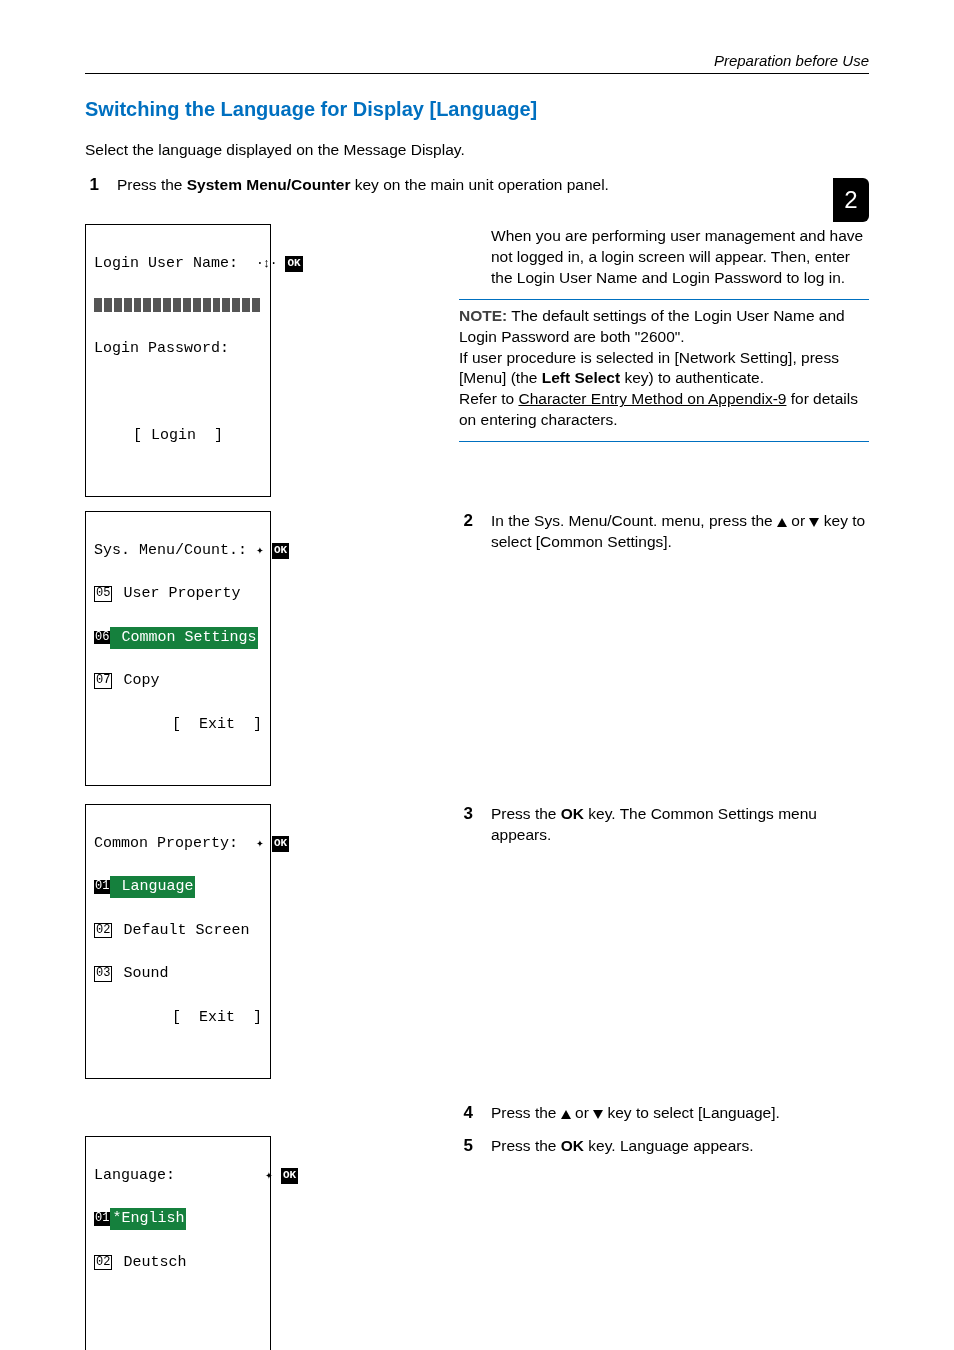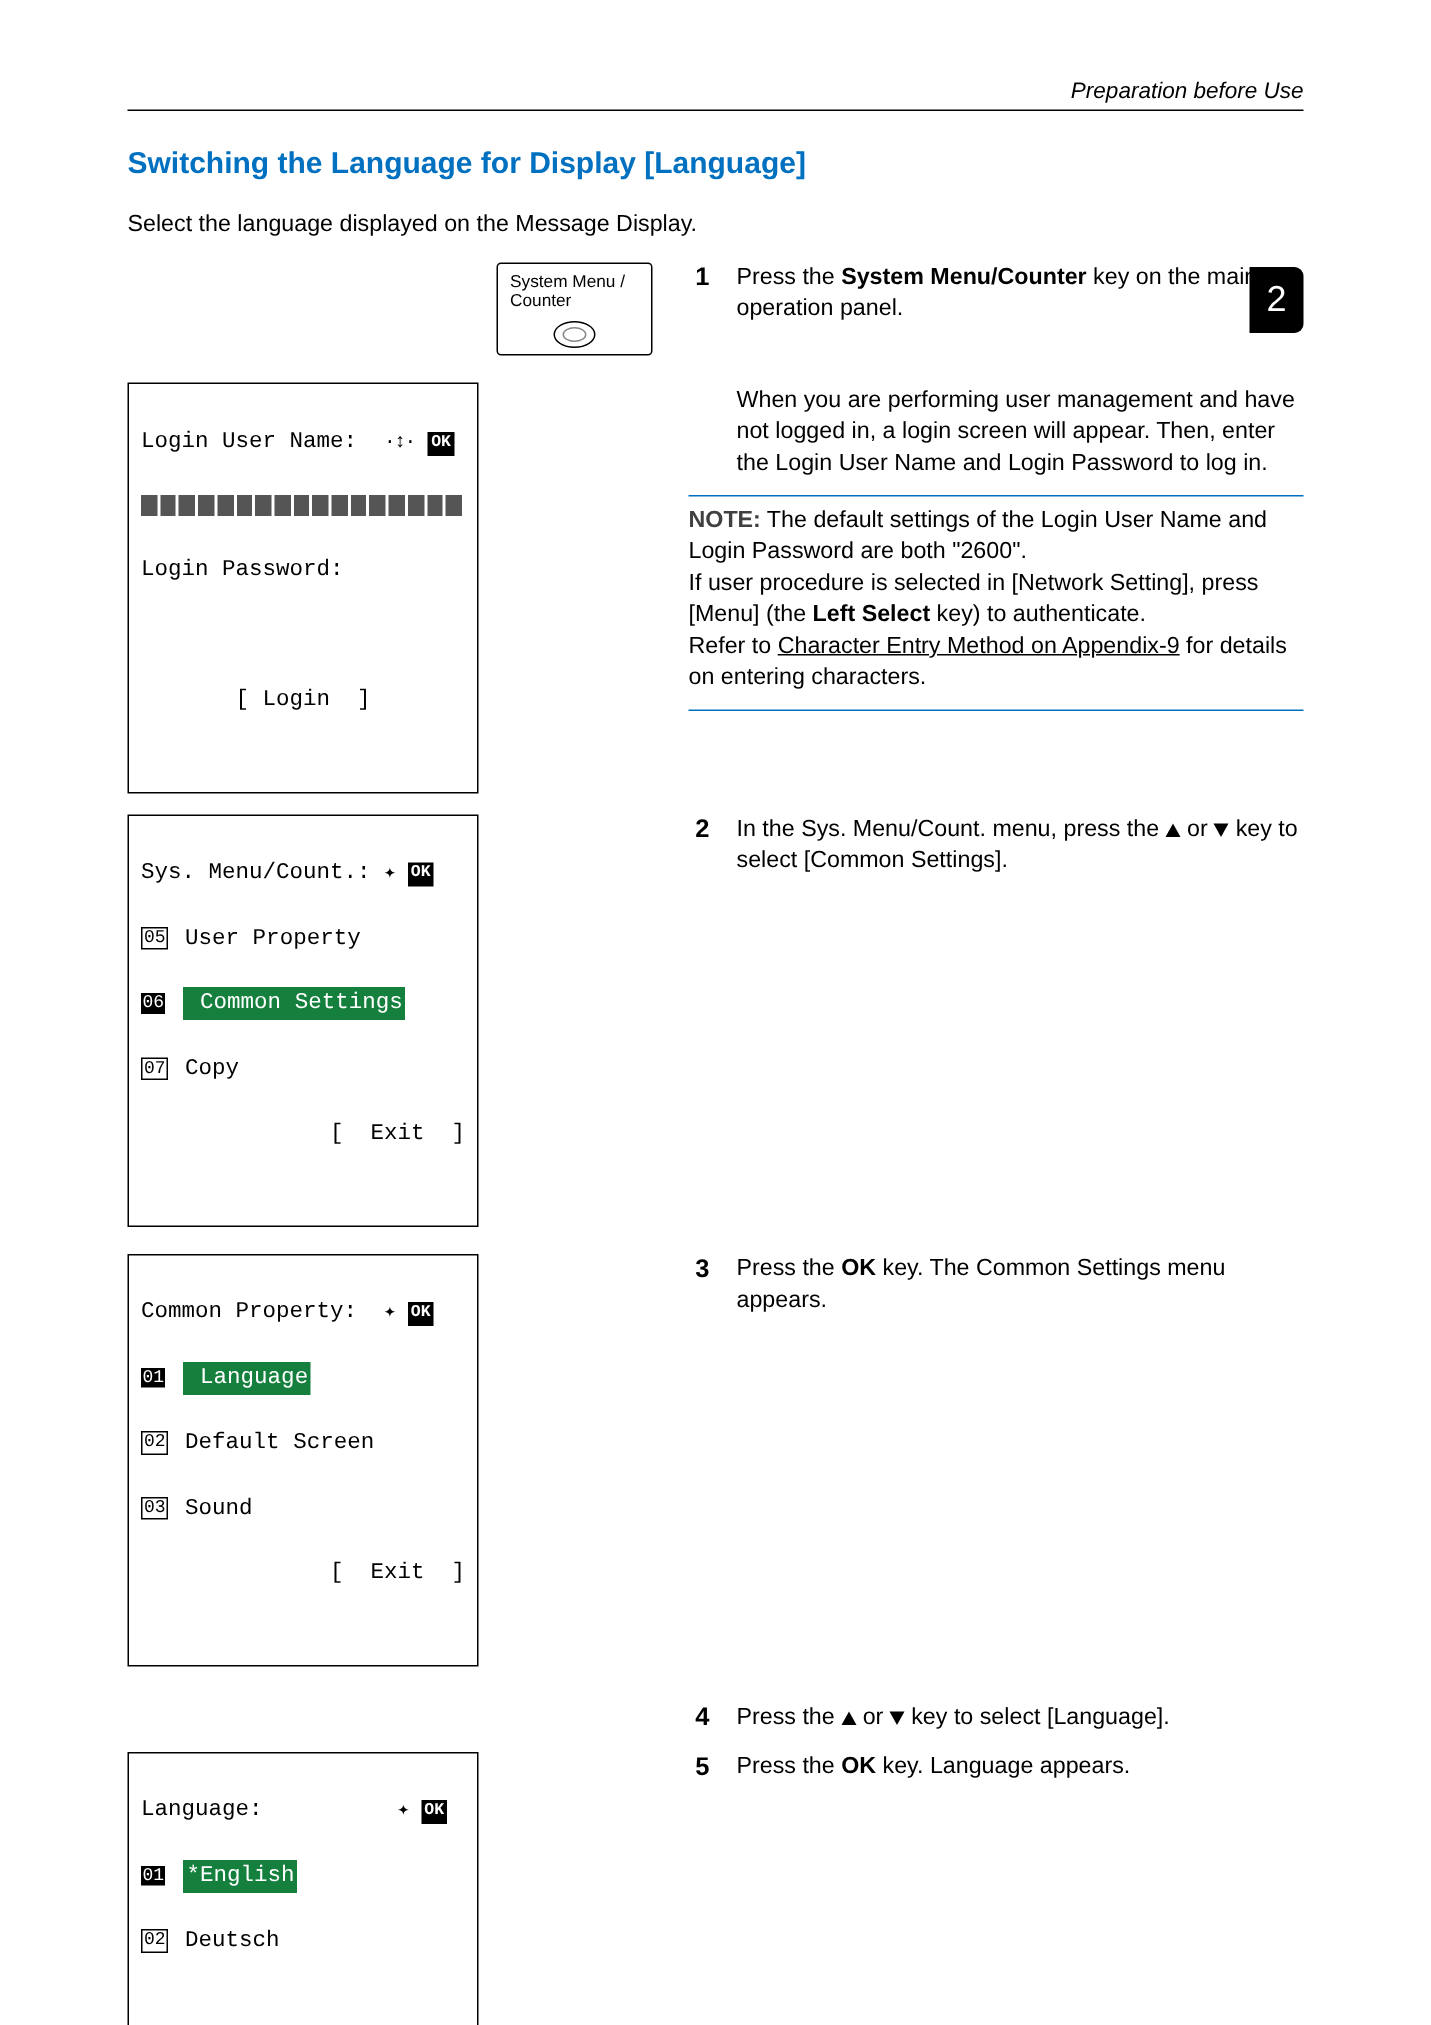--- a/index.html
+++ b/index.html
@@ -98,21 +98,21 @@
     content:"";
     position:absolute;
     left:50%; top:50%;
     width:14px; height:8px;
     border:1px solid #888;
     border-radius:50%;
     transform:translate(-50%,-50%);
   }
   
   .lcd {
-    width: 234px;
+    width: 186px;
     border: 1px solid #000;
     padding: 6px 8px 6px 8px;
     font-family: "Courier New", monospace;
     font-size: 15px;
     line-height: 1.45;
     white-space: pre;
   }
   .lcd .line { display:block; }
   .lcd .highlight {
     display: inline-block;
@@ -129,21 +129,21 @@
     margin-right: 2px;
     vertical-align: 1px;
   }
   .lcd .numbox-inv {
     display: inline-block;
     background: #000;
     color: #fff;
     padding: 0 1px;
     font-size: 12px;
     line-height: 1.1;
-    margin-right: 12px;
+    margin-right: 0;
     vertical-align: 1px;
   }
   .lcd .ok {
     display:inline-block;
     background:#000;
     color:#fff;
     font-size:11px;
     font-weight:bold;
     padding:0 2px;
     vertical-align:1px;
@@ -184,27 +184,20 @@
 
 <div class="page">
   <div class="header-row">Preparation before Use</div>
   <hr class="hr-top">
   <div class="page-tab">2</div>
 
   <h1 class="section-title">Switching the Language for Display [Language]</h1>
   <p class="intro-p">Select the language displayed on the Message Display.</p>
 
   <div class="two-col">
-    <div class="left-col">
-      <div class="key-button">
-        <div>System Menu /</div>
-        <div>Counter</div>
-        <div class="oval"></div>
-      </div>
-    </div>
     <div class="right-col">
       <div class="step-row">
         <div class="step-num">1</div>
         <div class="step-text">
           <span>Press the </span><b>System Menu/Counter</b><span> key on the main unit operation panel.</span>
         </div>
       </div>
     </div>
   </div>
 

